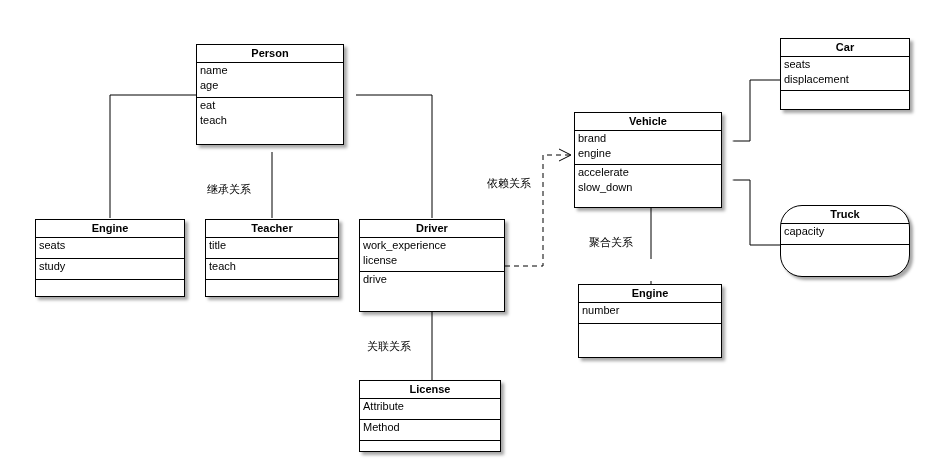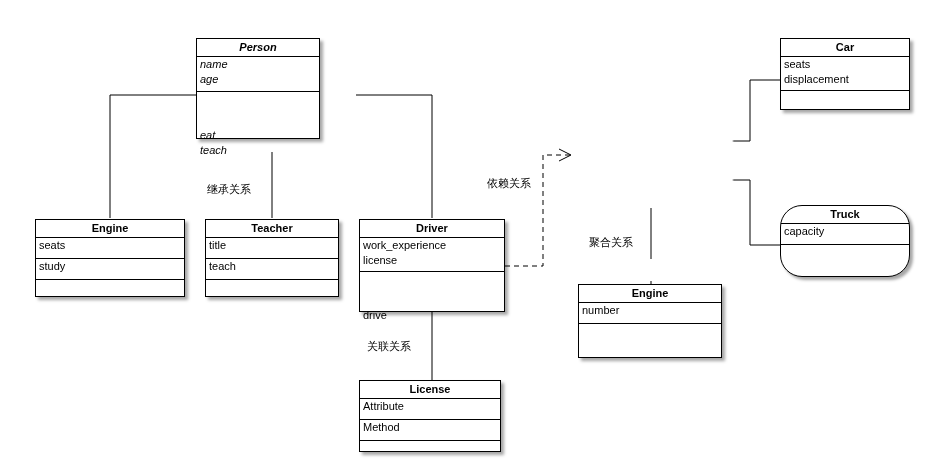--- a/index.html
+++ b/index.html
@@ -35,21 +35,20 @@
     color: #000000;
     overflow: hidden;
   }
   .uml-section {
     border-bottom: 1px solid #000000;
     padding: 0;
     overflow: hidden;
   }
   .uml-section.last {
     border-bottom: none;
-    margin-top: 36px;
   }
   .uml-row {
     font-size: 11px;
     line-height: 15px;
     padding-left: 3px;
     color: #000000;
     white-space: nowrap;
   }
   .edge-label {
     position: absolute;
@@ -103,21 +102,21 @@
     <polygon class="fill-white" points="722,135 722,147 734,141"></polygon>
 
     <polyline points="780,245 750,245 750,180 722,180"></polyline>
     <polygon class="fill-white" points="722,174 722,186 734,180"></polygon>
 
     <line x1="651" y1="284" x2="651" y2="281"></line>
     <line x1="651" y1="259" x2="651" y2="208"></line>
     <polygon class="fill-white" points="651,259 644,270 651,281 658,270"></polygon>
   </svg>
 
-  <div class="uml-class" style="left:196px; top:38px; width:124px; height:101px;font-style:italic;">
+  <div class="uml-class" style="left:196px; top:44px; width:148px; height:101px;">
     <div class="uml-title">Person</div>
     <div class="uml-section" style="height:34px;">
       <div class="uml-row">name</div>
       <div class="uml-row">age</div>
     </div>
     <div class="uml-section last">
       <div class="uml-row">eat</div>
       <div class="uml-row">teach</div>
     </div>
   </div>
@@ -159,20 +158,31 @@
     <div class="uml-title">License</div>
     <div class="uml-section" style="height:20px;">
       <div class="uml-row">Attribute</div>
     </div>
     <div class="uml-section" style="height:20px;">
       <div class="uml-row">Method</div>
     </div>
     <div class="uml-section last"></div>
   </div>
 
+  <div class="uml-class" style="left:574px; top:112px; width:148px; height:96px;">
+    <div class="uml-title">Vehicle</div>
+    <div class="uml-section" style="height:33px;">
+      <div class="uml-row">brand</div>
+      <div class="uml-row">engine</div>
+    </div>
+    <div class="uml-section last">
+      <div class="uml-row">accelerate</div>
+      <div class="uml-row">slow_down</div>
+    </div>
+  </div>
 
   <div class="uml-class" style="left:780px; top:38px; width:130px; height:72px;">
     <div class="uml-title">Car</div>
     <div class="uml-section" style="height:33px;">
       <div class="uml-row">seats</div>
       <div class="uml-row">displacement</div>
     </div>
     <div class="uml-section last"></div>
   </div>
 

